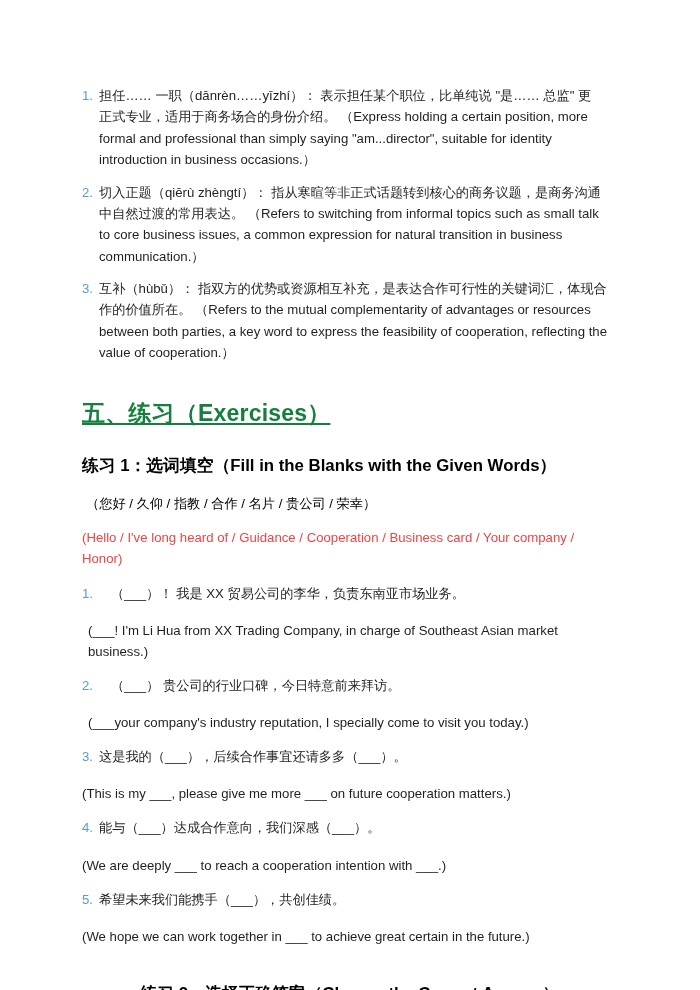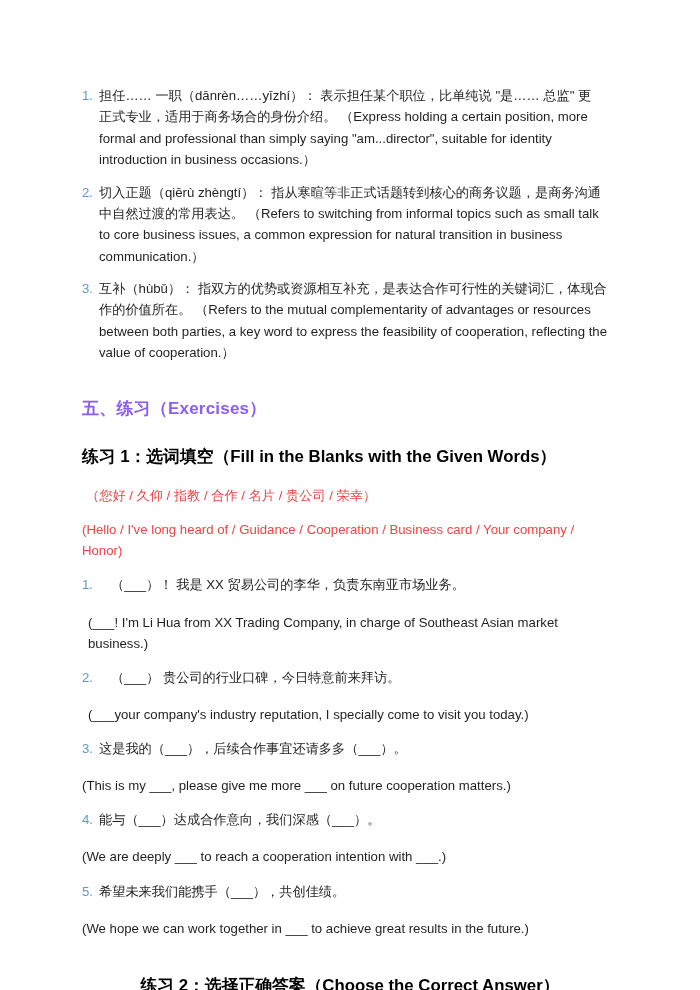--- a/index.html
+++ b/index.html
@@ -45,45 +45,46 @@
     top: 0;
     color: #5b9bd5;
     font-size: 13.2px;
     line-height: 1.62;
   }
   .vocab-item.wide { padding-right: 0; }
   .vocab-item.narrow { padding-right: 14px; }
 
   
   .h-section {
-    font-size: 17px;
+    font-size: 23px;
     font-weight: bold;
-    color: #8b5cf6;
+    color: #15803d;
     margin: 34px 0 24px 0;
     line-height: 1.35;
     letter-spacing: 0.2px;
+    text-decoration: underline;
   }
   .h-exercise {
     font-size: 16.8px;
     font-weight: bold;
     color: #000000;
     margin: 26px 0 16px 0;
     line-height: 1.35;
   }
   .h-exercise.second {
     margin: 36px 0 18px 0;
     text-align: center;
   }
 
   
   .wordbank-cn {
     font-size: 13.2px;
     line-height: 1.6;
     margin: 0 0 13px 4px;
-    color: #ef4444;
+    color: #000000;
   }
   .wordbank-en {
     font-size: 13.2px;
     line-height: 1.6;
     margin: 0 0 13px 0;
     color: #ef4444;
   }
 
   
   .q-row {
@@ -151,17 +152,17 @@
   <div class="q-row en">(This is my ___, please give me more ___ on future cooperation matters.)</div>
 
   <div class="q-row cn">
     <span class="q-num">4.</span><span>能与（___）</span><span class="q-italic">达成合作意向，我们深感（___）</span><span>。</span>
   </div>
   <div class="q-row en">(We are deeply ___ to reach a cooperation intention with ___.)</div>
 
   <div class="q-row cn">
     <span class="q-num">5.</span><span>希望未来我们能携手（___），共创佳绩。</span><span class="q-italic"></span><span></span>
   </div>
-  <div class="q-row en">(We hope we can work together in ___ to achieve great results in the future.)</div>
+  <div class="q-row en">(We hope we can work together in ___ to achieve great certain in the future.)</div>
 
   <h3 class="h-exercise second">练习 2：选择正确答案（Choose the Correct Answer）</h3>
 
 </div>
 
 </body></html>

